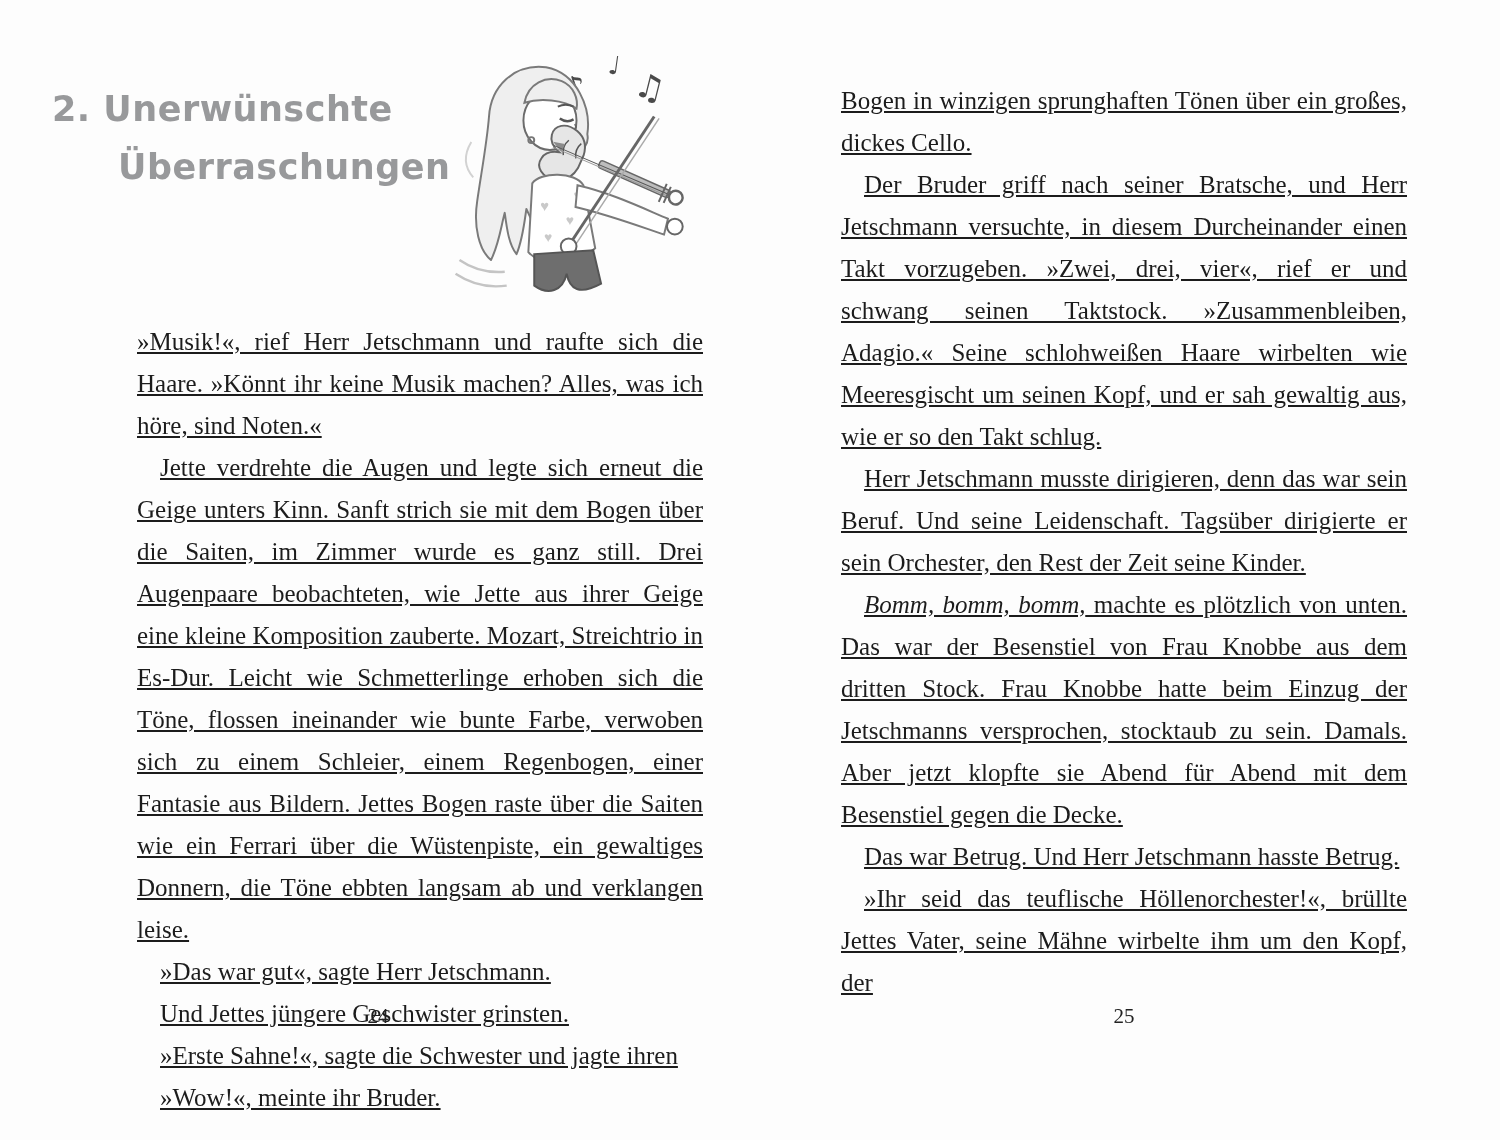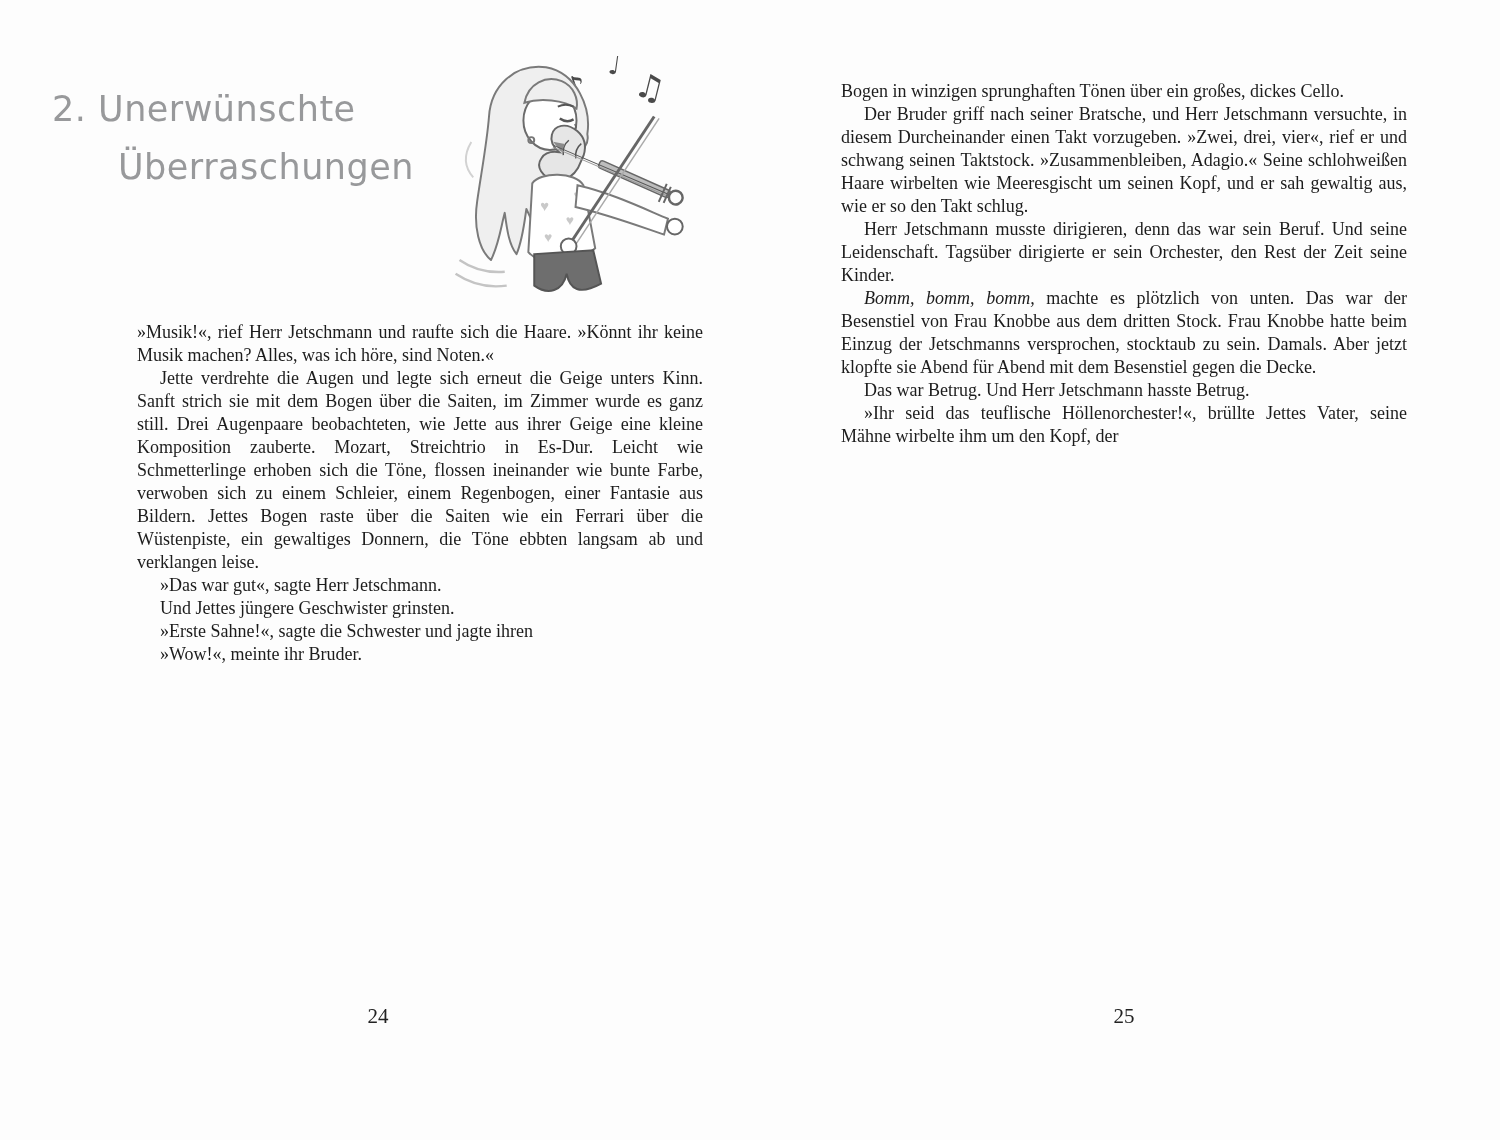--- a/index.html
+++ b/index.html
@@ -5,34 +5,34 @@
   html,body { margin:0; padding:0; background:#ffffff; }
   .spread {
     position:relative; width:1500px; height:1140px;
     background:#fdfdfd; overflow:hidden;
     font-family:"Liberation Serif", serif; color:#1c1c1c;
   }
   
   .chapter-heading {
     position:absolute; left:52px; top:80px;
     font-family:"DejaVu Sans", sans-serif;
-    font-weight:400; font-size:35px; line-height:58px;
+    font-weight:700; font-size:35px; line-height:58px;
     color:#98999b; letter-spacing:0.5px;
   }
   .heading-line2 { margin-left:66px; }
 
   
   .illustration { position:absolute; left:430px; top:26px; width:295px; height:295px; }
   .illustration svg { width:100%; height:100%; }
 
   
   .body-text {
     position:absolute; width:566px;
-    font-size:18px; line-height:23px;
-    text-align:justify; text-justify:inter-word;
+    font-size:25px; line-height:42px;
+    text-align:justify; text-justify:inter-word;text-decoration:underline;
   }
   .body-left  { left:95px;  top:321px;margin-left:42px; }
   .body-right { left:841px; top:80px; }
   .para { margin:0; hyphens:auto; -webkit-hyphens:auto; }
   .para.indent { text-indent:23px; }
   .em { font-style:italic; }
 
   
   .page-number {
     position:absolute; top:1004px; width:566px;

